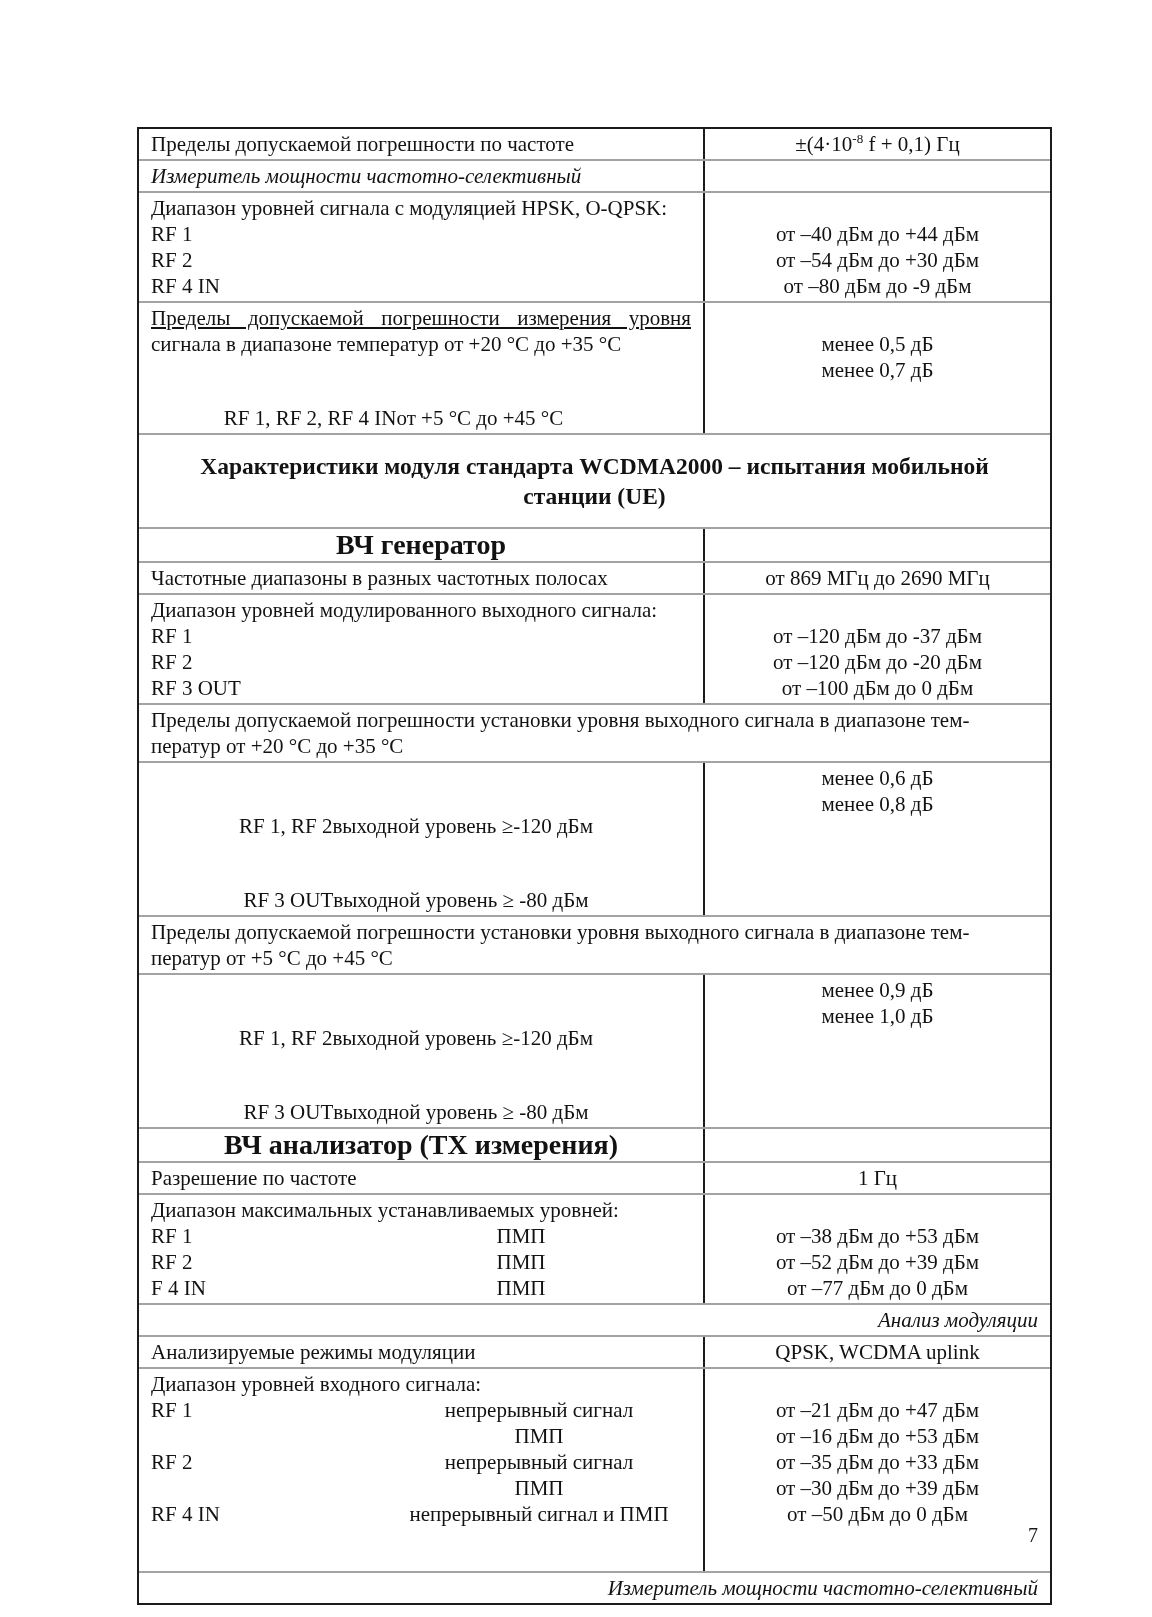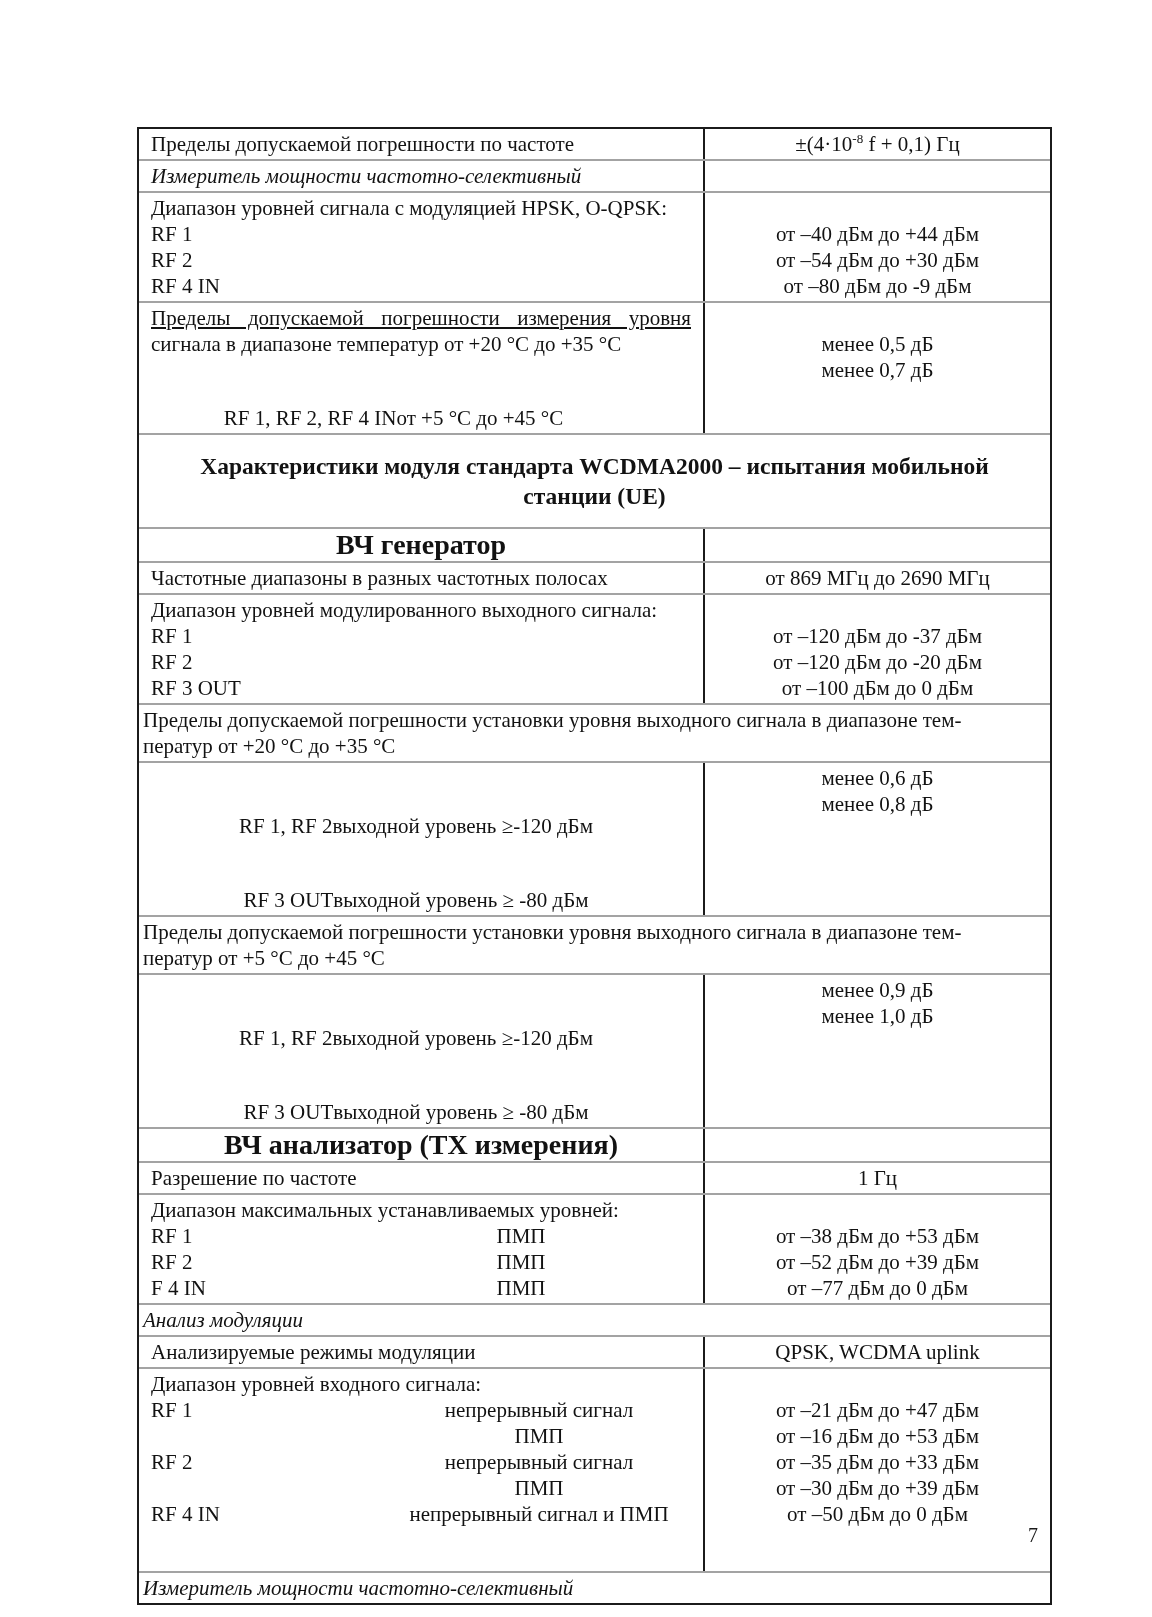--- a/index.html
+++ b/index.html
@@ -9,24 +9,24 @@
     -webkit-font-smoothing:antialiased;
   }
   .tbl{
     position:absolute;left:137px;top:127px;width:911px;
     border:2.5px solid #1b1b1b;background:#fff;
   }
   .row{display:flex;border-top:2px solid #a3a3a3;}
   .row:first-child{border-top:none;}
   .c1{width:566px;border-right:2px solid #1b1b1b;padding:2px 12px;box-sizing:border-box;}
   .c2{flex:1;padding:2px 8px;text-align:center;box-sizing:border-box;}
-  .fullcell{width:100%;padding:2px 4px;box-sizing:border-box;}
+  .fullcell{width:100%;padding:2px 12px;box-sizing:border-box;}
   .ln{min-height:26px;line-height:26px;font-size:21px;}
   .italic{font-style:italic;}
-  .centered{text-align:left;}
+  .centered{text-align:right;}
   .just{text-align:justify;text-align-last:justify;text-decoration:underline;}
   .lnflex{display:flex;justify-content:center;margin-top:48px;}
   .cond{margin-right:10px;}
   .cond4{margin-right:55px;}
   .lnflex3{display:flex;}
   .lnflex3 .lab{width:200px;}
   .lnflex3 .mid{flex:1;text-align:center;}
   .l18{display:flex;}
   .l18 .lab{width:160px;}
   .l18 .zone{width:280px;margin-left:auto;margin-right:12px;text-align:center;}

